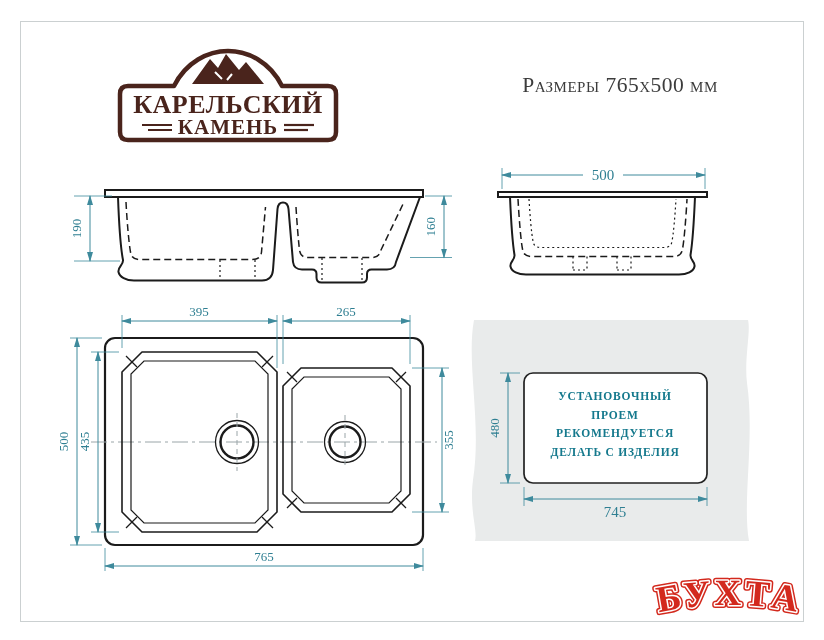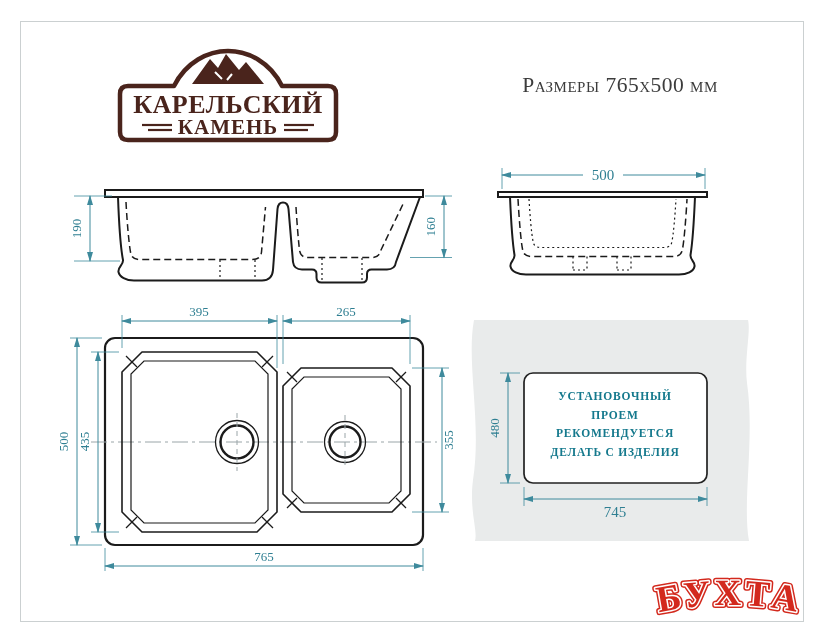--- a/index.html
+++ b/index.html
@@ -1,17 +1,17 @@
 <!DOCTYPE html>
 <html><head>
 <meta charset="utf-8">
 <style>
   html,body{margin:0;padding:0;background:#ffffff;}
   #stage{position:relative;width:824px;height:640px;background:#ffffff;overflow:hidden;
-         font-family:"Liberation Serif", serif;}
+         font-family:"Liberation Serif", serif;border-radius:10px;}
   .frame{position:absolute;left:20px;top:21px;width:782px;height:599px;
          border:1px solid #cbd0d1;}
   .abs{position:absolute;}
 
   
   .title-block{position:absolute;left:468px;top:70px;width:304px;text-align:center;}
   .model-title{font-size:29px;font-variant:small-caps;letter-spacing:1px;color:#2d2d2d;line-height:1.1;}
   .size-subtitle{font-size:21.5px;font-variant:small-caps;letter-spacing:0.5px;color:#3c3c3c;margin-top:3px;}
 
   

